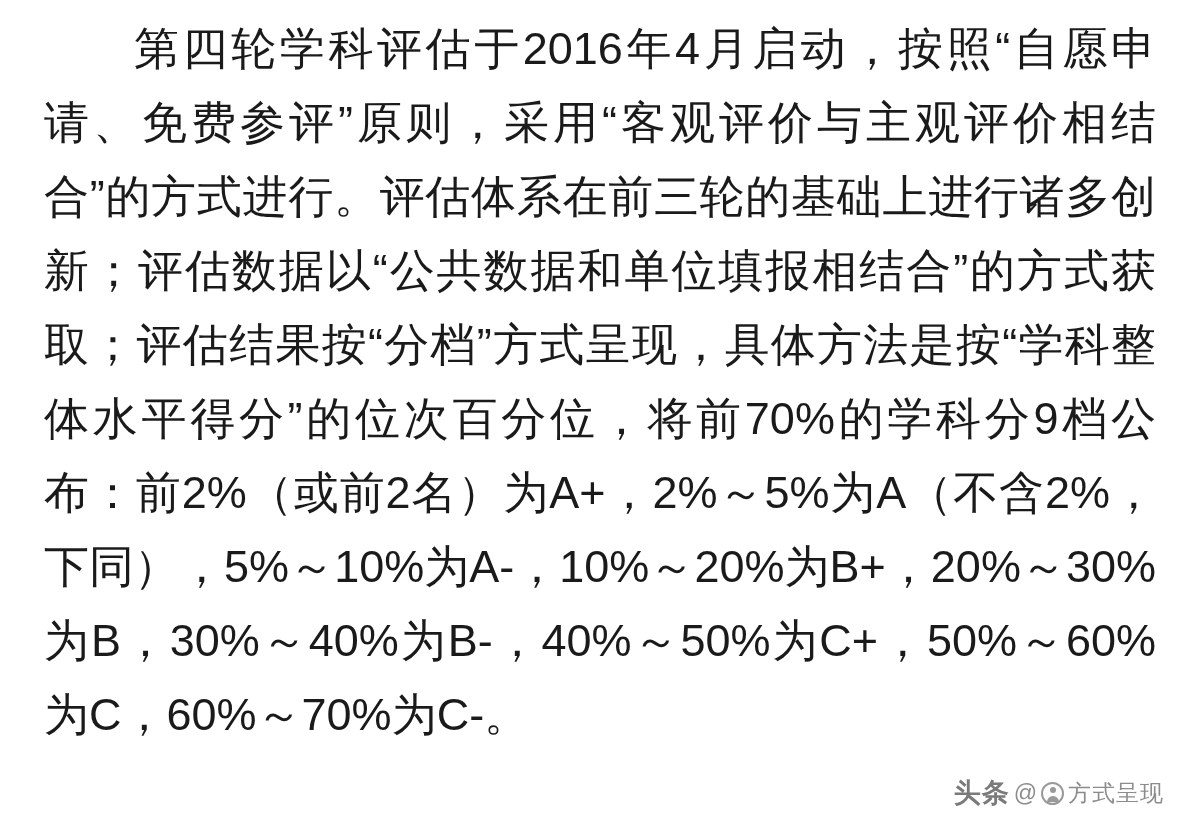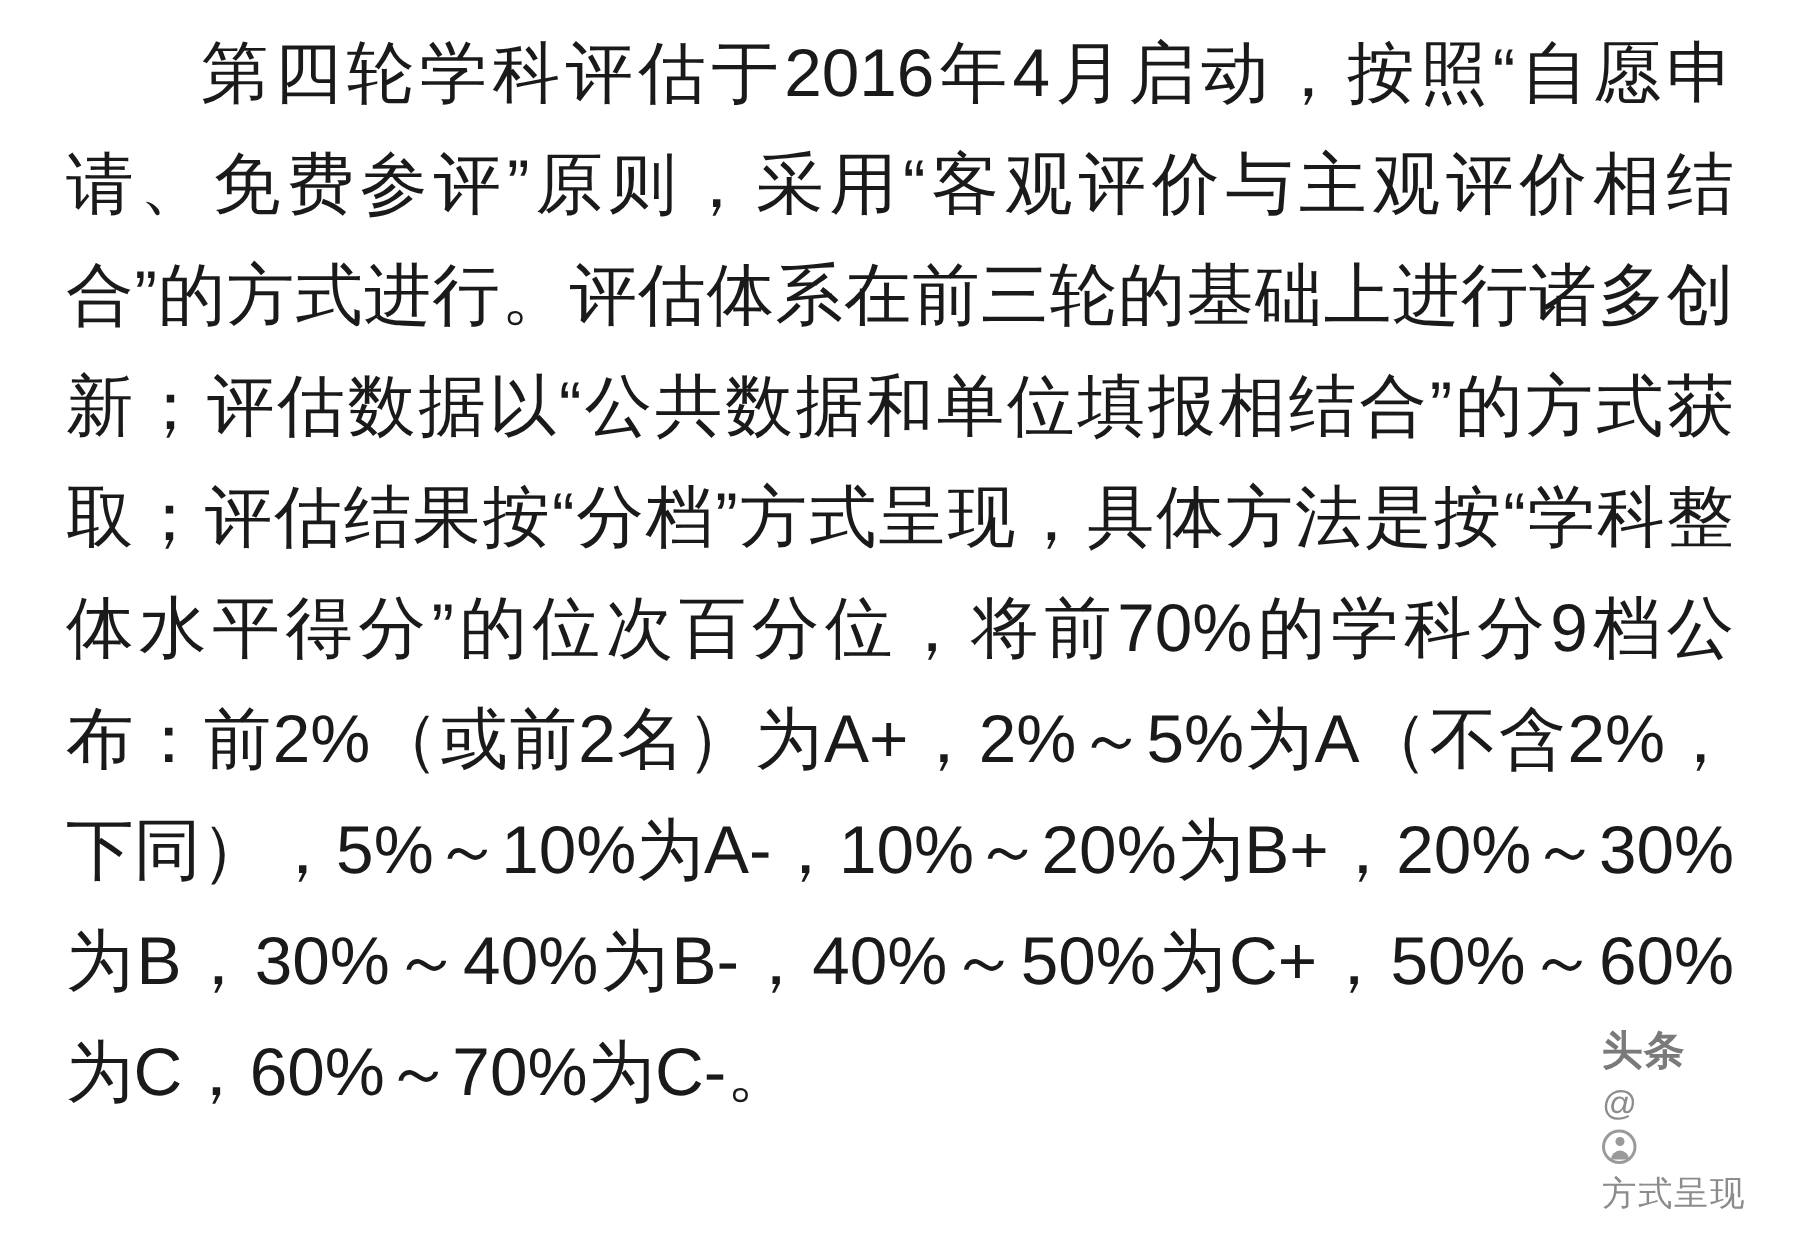--- a/index.html
+++ b/index.html
@@ -37,24 +37,23 @@
   }
   .article-body p {
     margin: 0;
     text-indent: 2em;
   }
   .watermark {
     position: absolute;
     right: 36px;
     bottom: 22px;
     display: flex;
-    align-items: flex-start;
+    align-items: center;
     gap: 4px;
     color: #8c8c8c;
-    flex-direction: column;
   }
   .watermark-logo {
     font-size: 27px;
     font-weight: 700;
     color: #7a7a7a;
     letter-spacing: 1px;
     white-space: nowrap;
   }
   .watermark-at {
     font-size: 23px;

